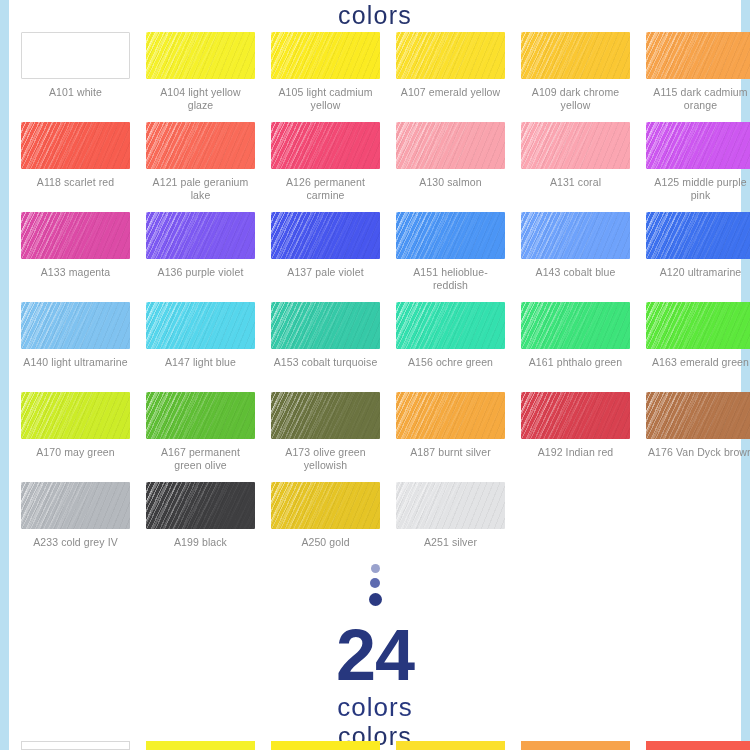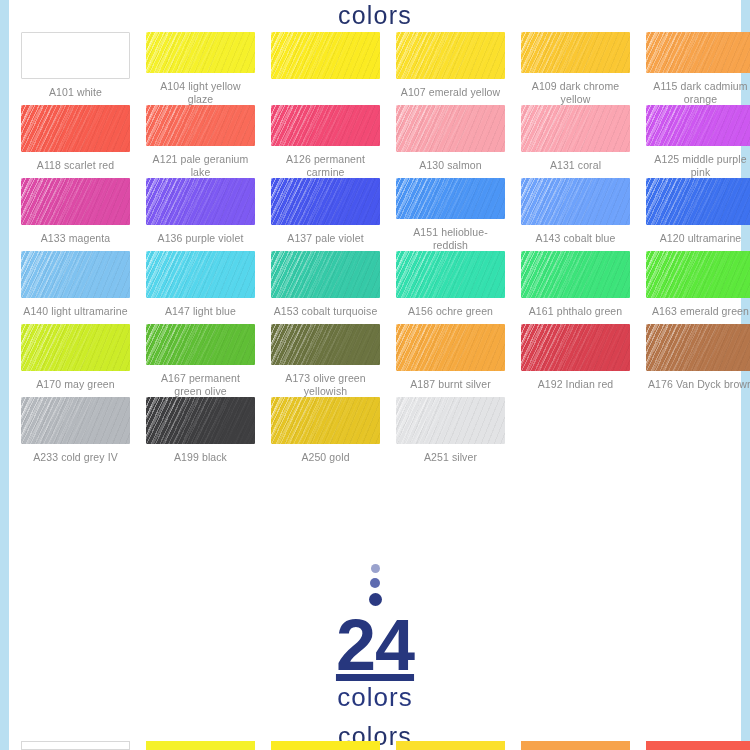--- a/index.html
+++ b/index.html
@@ -25,21 +25,21 @@
     font-family:"Liberation Sans","DejaVu Sans",sans-serif;
   }
 
   
   .grid{
     position:absolute;left:13px;top:32px;width:724px;
     display:grid;grid-template-columns:repeat(6,1fr);
     column-gap:0px;row-gap:0px;
   }
   .cell{
-    box-sizing:border-box;padding:0 8px;height:73px;
+    box-sizing:border-box;padding:0 8px;height:90px;
     display:flex;flex-direction:column;align-items:center;
   }
   .swatch{
     width:109px;height:47px;position:relative;overflow:hidden;border-radius:1px;
   }
   .swatch .base{position:absolute;inset:0;}
   
   .swatch .tex1{
     position:absolute;inset:0;
     background-image:repeating-linear-gradient(
@@ -83,22 +83,22 @@
   .bottom{
     position:absolute;left:0;top:558px;width:750px;height:160px;
     display:flex;flex-direction:column;align-items:center;
   }
   .dots{display:flex;flex-direction:column;align-items:center;gap:5px;margin-top:6px;}
   .dot{border-radius:50%;}
   .dot.d1{width:9px;height:9px;background:#9aa2cd;}
   .dot.d2{width:10px;height:10px;background:#5e6bb0;}
   .dot.d3{width:13px;height:13px;background:#2b3a82;}
   .big-number{
-    margin-top:3px;font-size:72px;line-height:72px;font-weight:700;
-    color:#27377e;letter-spacing:-1px;text-decoration:underline;
+    margin-top:13px;font-size:72px;line-height:72px;font-weight:700;
+    color:#27377e;letter-spacing:-1px;
   }
   .big-word{
     margin-top:2px;font-size:26px;line-height:28px;color:#27377e;letter-spacing:1px;
   }
 
   
   .repeat-title{
     position:absolute;left:0;top:722px;width:750px;text-align:center;
     font-size:25px;color:#25336c;letter-spacing:1.2px;
   }
@@ -140,20 +140,21 @@
         </div>
         <div class="label">A104 light yellow glaze</div>
       </div>
       <div class="cell">
         <div class="swatch">
           <div class="base" style="background: rgb(251, 235, 33);"></div>
           <div class="tex3"></div>
           <div class="tex1"></div>
           <div class="tex2"></div>
         </div>
+        <div class="label">A105 light cadmium yellow</div>
       </div>
       <div class="cell">
         <div class="swatch">
           <div class="base" style="background: rgb(251, 224, 44);"></div>
           <div class="tex3"></div>
           <div class="tex1"></div>
           <div class="tex2"></div>
         </div>
         <div class="label">A107 emerald yellow</div>
       </div>

